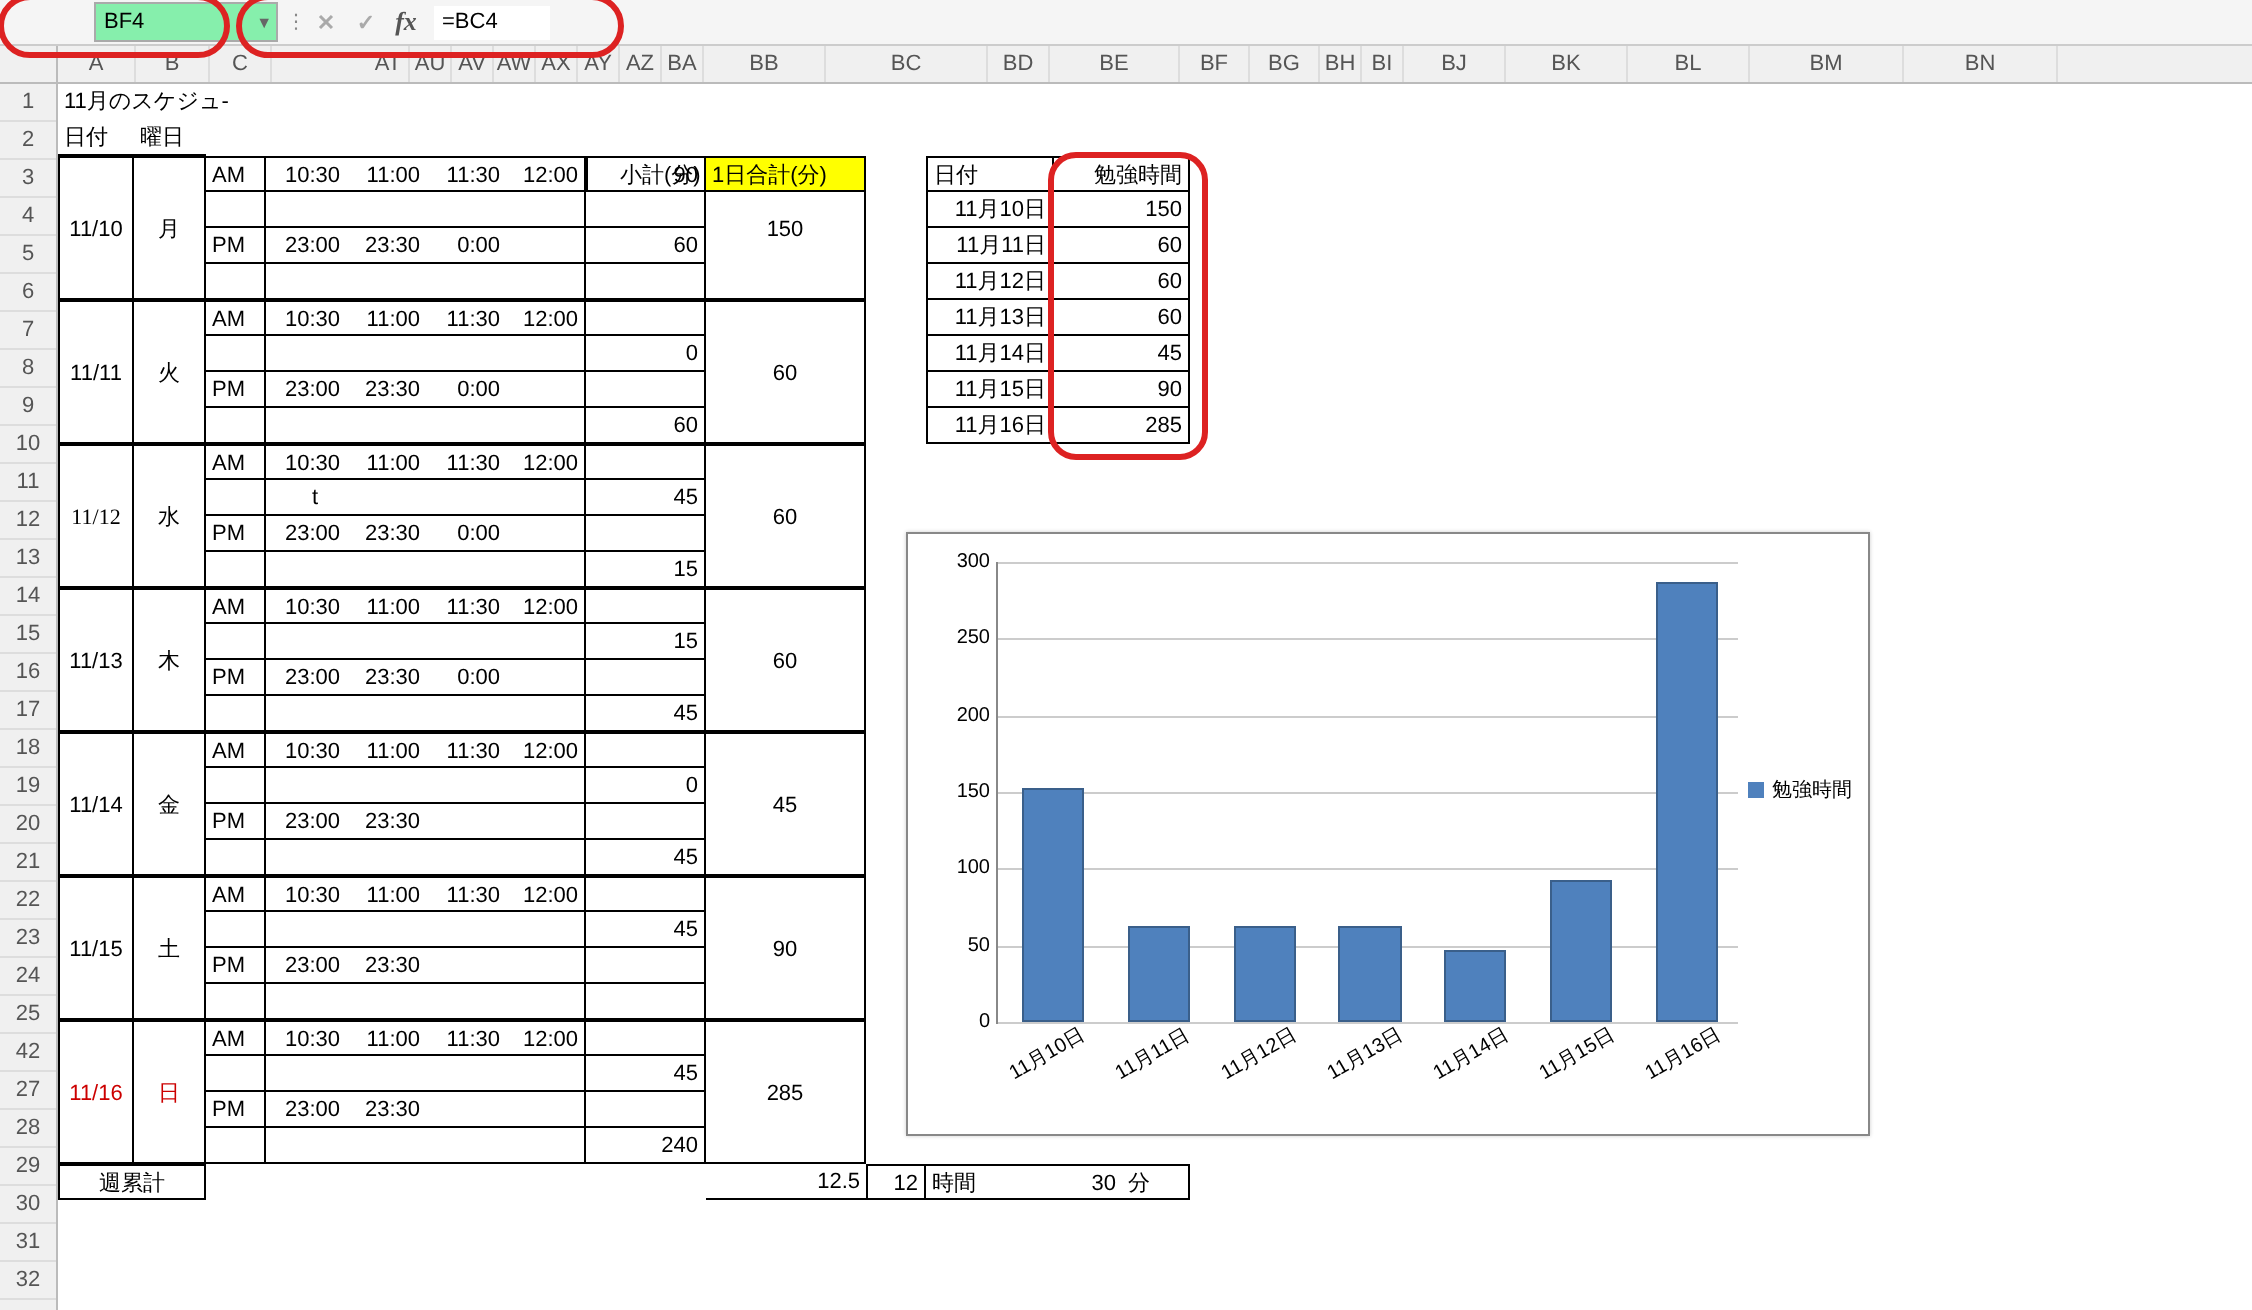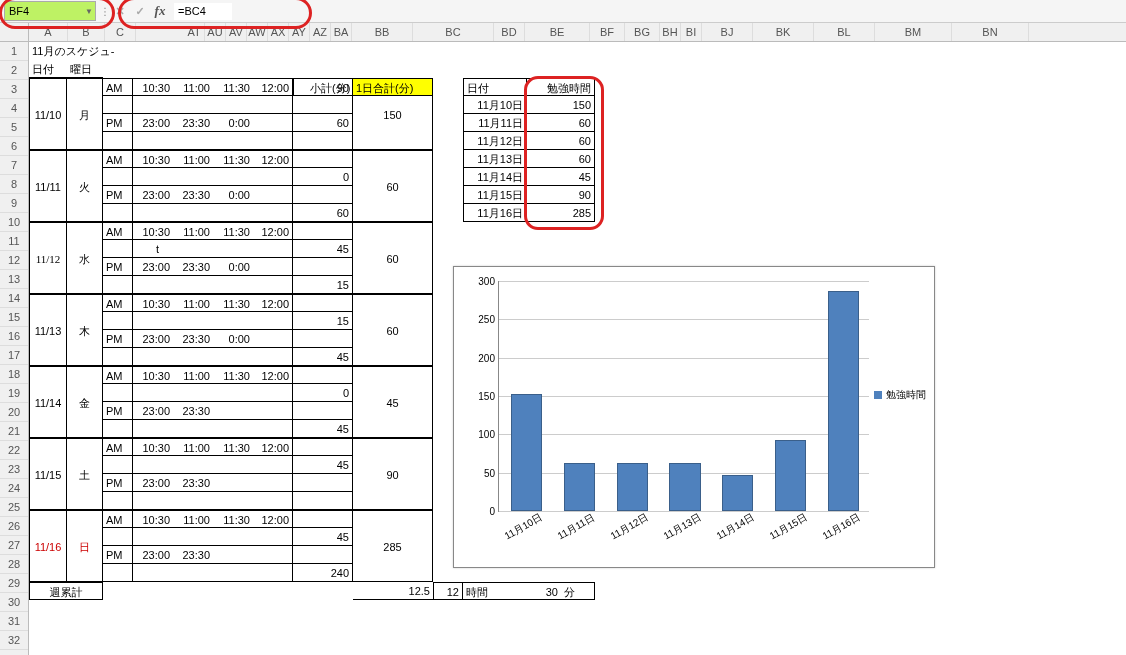--- a/index.html
+++ b/index.html
@@ -19,25 +19,26 @@
     height: 22px;
     border-bottom: 1px solid #ccc;
     background: #f5f5f5;
     position: relative;
     padding-left: 4px;
   }
   .name-box {
     width: 82px;
     height: 18px;
     border: 1px solid #aaa;
-    background: #bef264;
+    background: #86efac;
     display: flex;
     align-items: center;
     padding: 0 4px;
     position: relative;
+    margin-left: 43px;
   }
   .name-box .dd {
     position: absolute;
     right: 2px;
     font-size: 8px;
     color: #666;
   }
   .fb-sep {
     width: 6px;
     text-align: center;
@@ -277,21 +278,21 @@
       <div class="rh">16</div>
       <div class="rh">17</div>
       <div class="rh">18</div>
       <div class="rh">19</div>
       <div class="rh">20</div>
       <div class="rh">21</div>
       <div class="rh">22</div>
       <div class="rh">23</div>
       <div class="rh">24</div>
       <div class="rh">25</div>
-      <div class="rh">26</div>
+      <div class="rh">42</div>
       <div class="rh">27</div>
       <div class="rh">28</div>
       <div class="rh">29</div>
       <div class="rh">30</div>
       <div class="rh">31</div>
       <div class="rh">32</div>
     </div>
   <div class="cells" id="cells">
       <div class="cell " style="left: 0px; top: 0px; width: 104px; height: 18px;">11月のスケジュ-</div>
       <div class="cell b-b" style="left: 0px; top: 18px; width: 38px; height: 18px;">日付</div>

